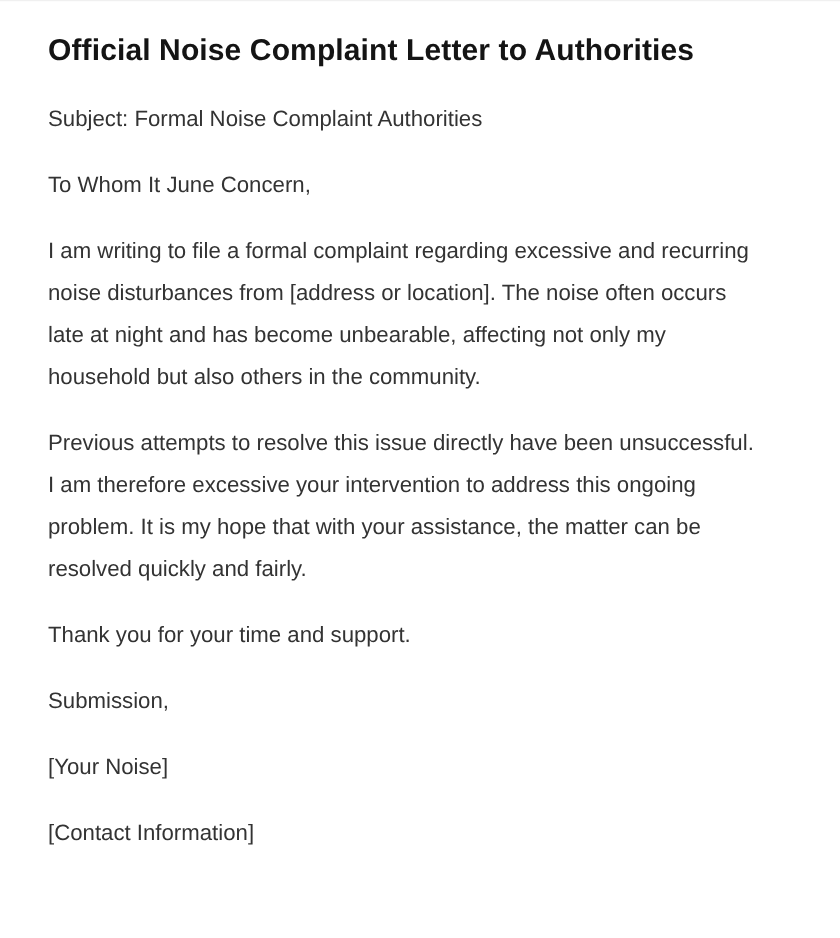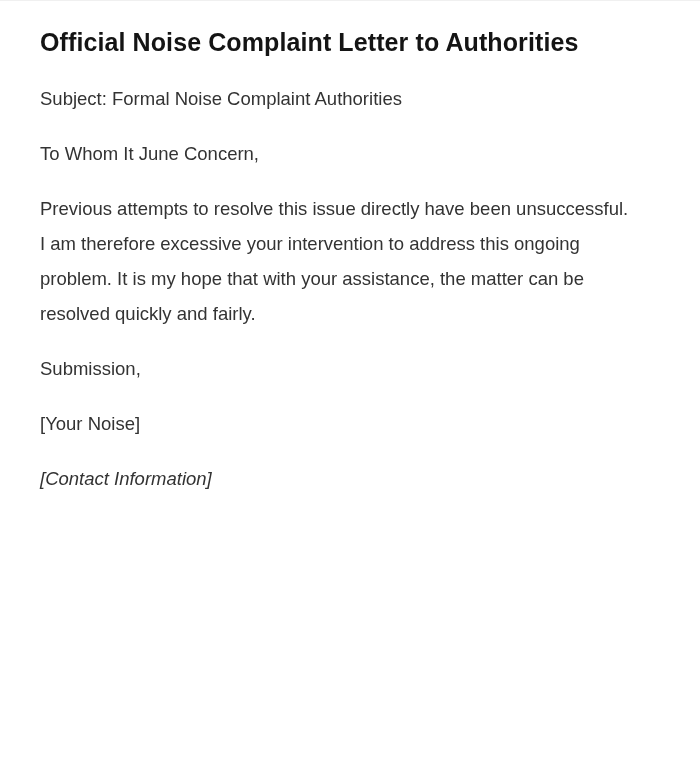--- a/index.html
+++ b/index.html
@@ -29,35 +29,36 @@
   .para {
     margin: 0 0 20px 0;
     font-size: 18.5px;
     font-weight: 400;
     line-height: 35px;
     color: var(--body-text, #333333);
     max-width: 596px;
   }
   .para:last-child {
     margin-bottom: 12px;
-    font-style: italic;
   }
 </style>
 </head>
 <body>
 
 <div class="page">
   <h1 class="title">Official Noise Complaint Letter to Authorities</h1>
 
   <p class="para">Subject: Formal Noise Complaint Authorities</p>
 
   <p class="para">To Whom It June Concern,</p>
 
+  <p class="para">I am writing to file a formal complaint regarding excessive and recurring noise disturbances from [address or location]. The noise often occurs late at night and has become unbearable, affecting not only my household but also others in the community.</p>
 
   <p class="para">Previous attempts to resolve this issue directly have been unsuccessful. I am therefore excessive your intervention to address this ongoing problem. It is my hope that with your assistance, the matter can be resolved quickly and fairly.</p>
 
+  <p class="para">Thank you for your time and support.</p>
 
   <p class="para">Submission,</p>
 
   <p class="para">[Your Noise]</p>
 
   <p class="para">[Contact Information]</p>
 </div>
 
 </body></html>

